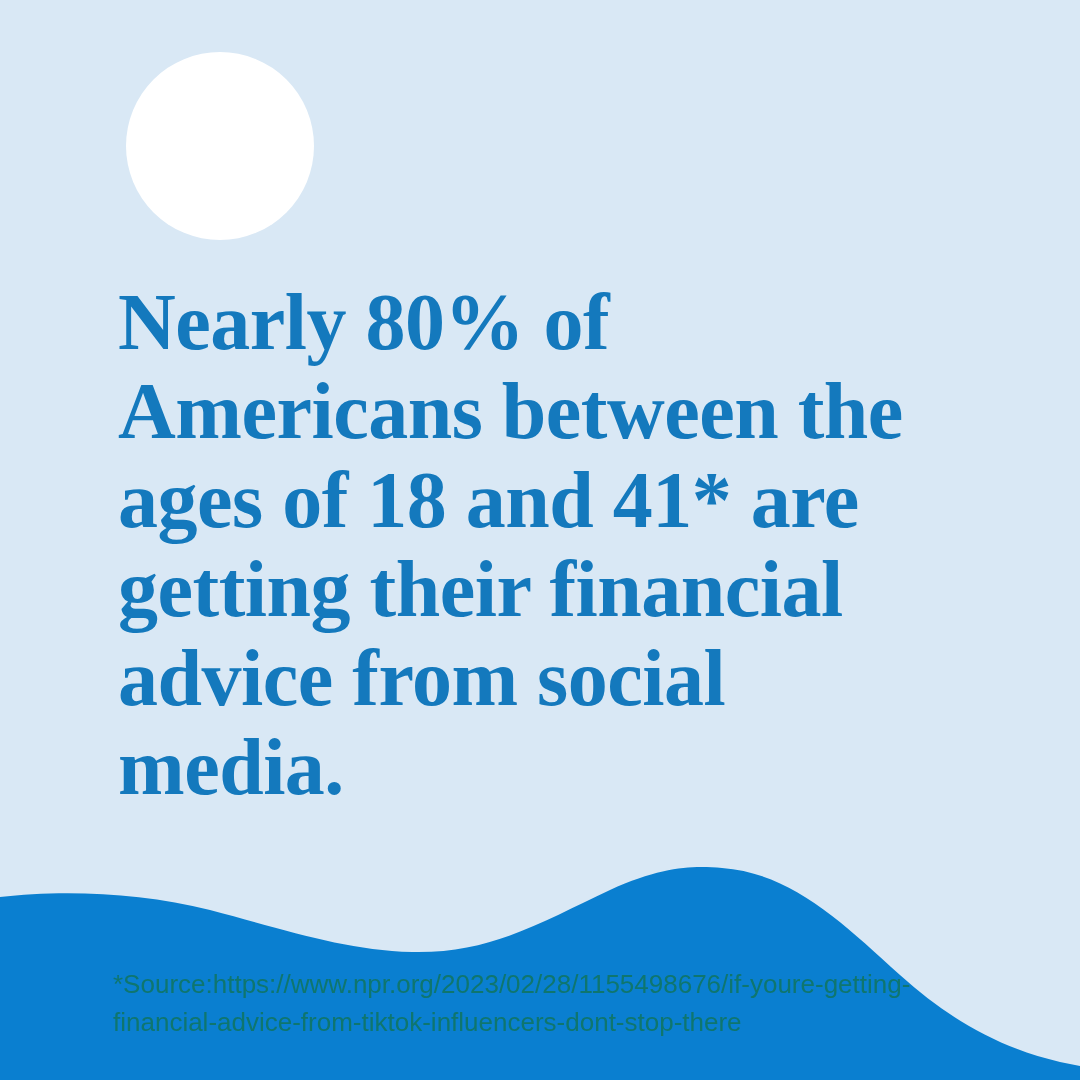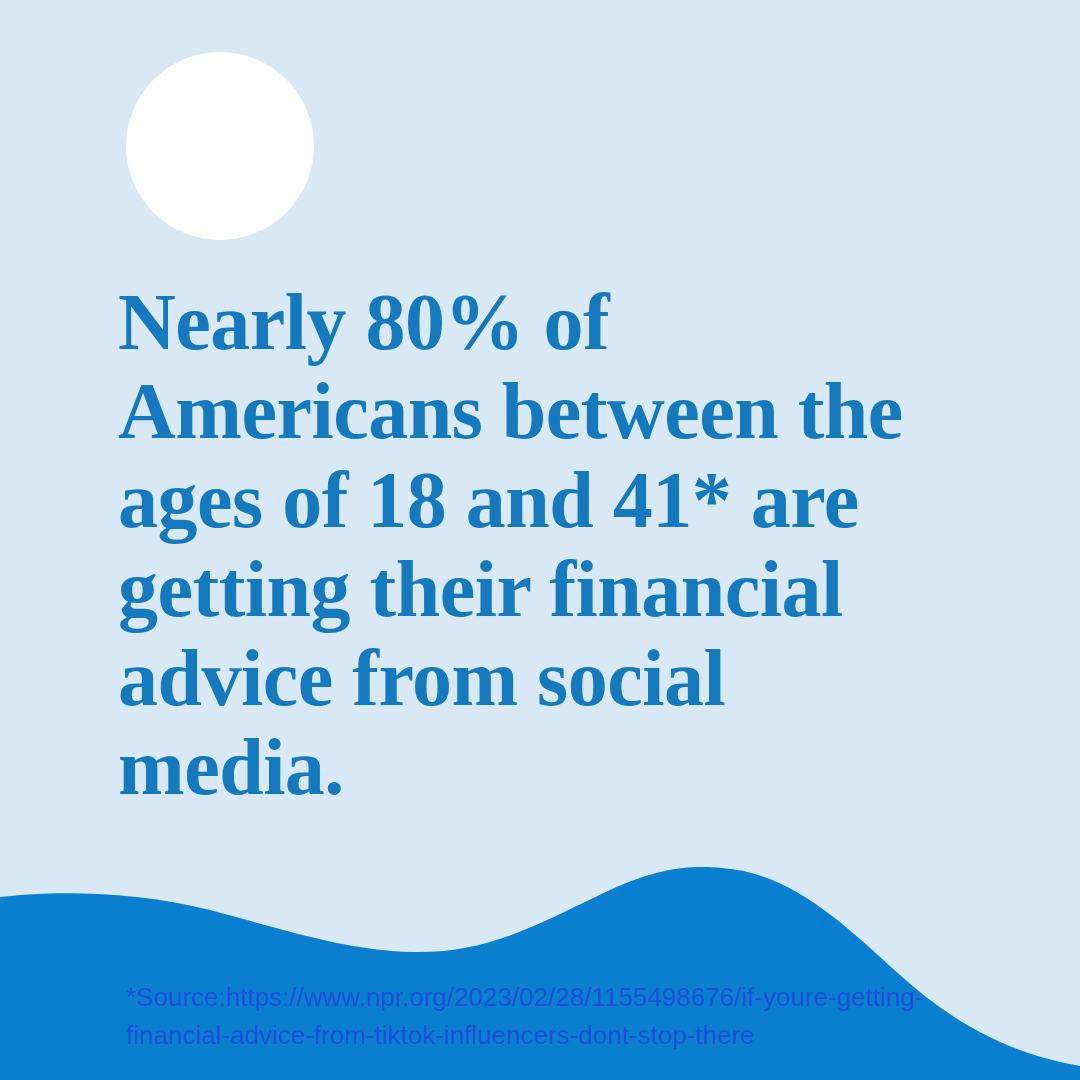--- a/index.html
+++ b/index.html
@@ -60,26 +60,26 @@
     letter-spacing: -0.5px;
     color: #1479bd;
     white-space: pre-line;
   }
 
   .source-note {
     position: absolute;
     left: 110px;
     top: 962px;
     width: 880px;
-    margin: 16px;
+    margin: 3px;
     font-family: "Liberation Sans", sans-serif;
     font-weight: normal;
     font-size: 26px;
     line-height: 38px;
-    color: #1d4ed8;
+    color: #0f766e;
     white-space: pre-line;
     word-break: break-word;
   }
 </style>
 </head>
 <body>
 
 <div class="poster">
 
   <div class="bg-layer"></div>

